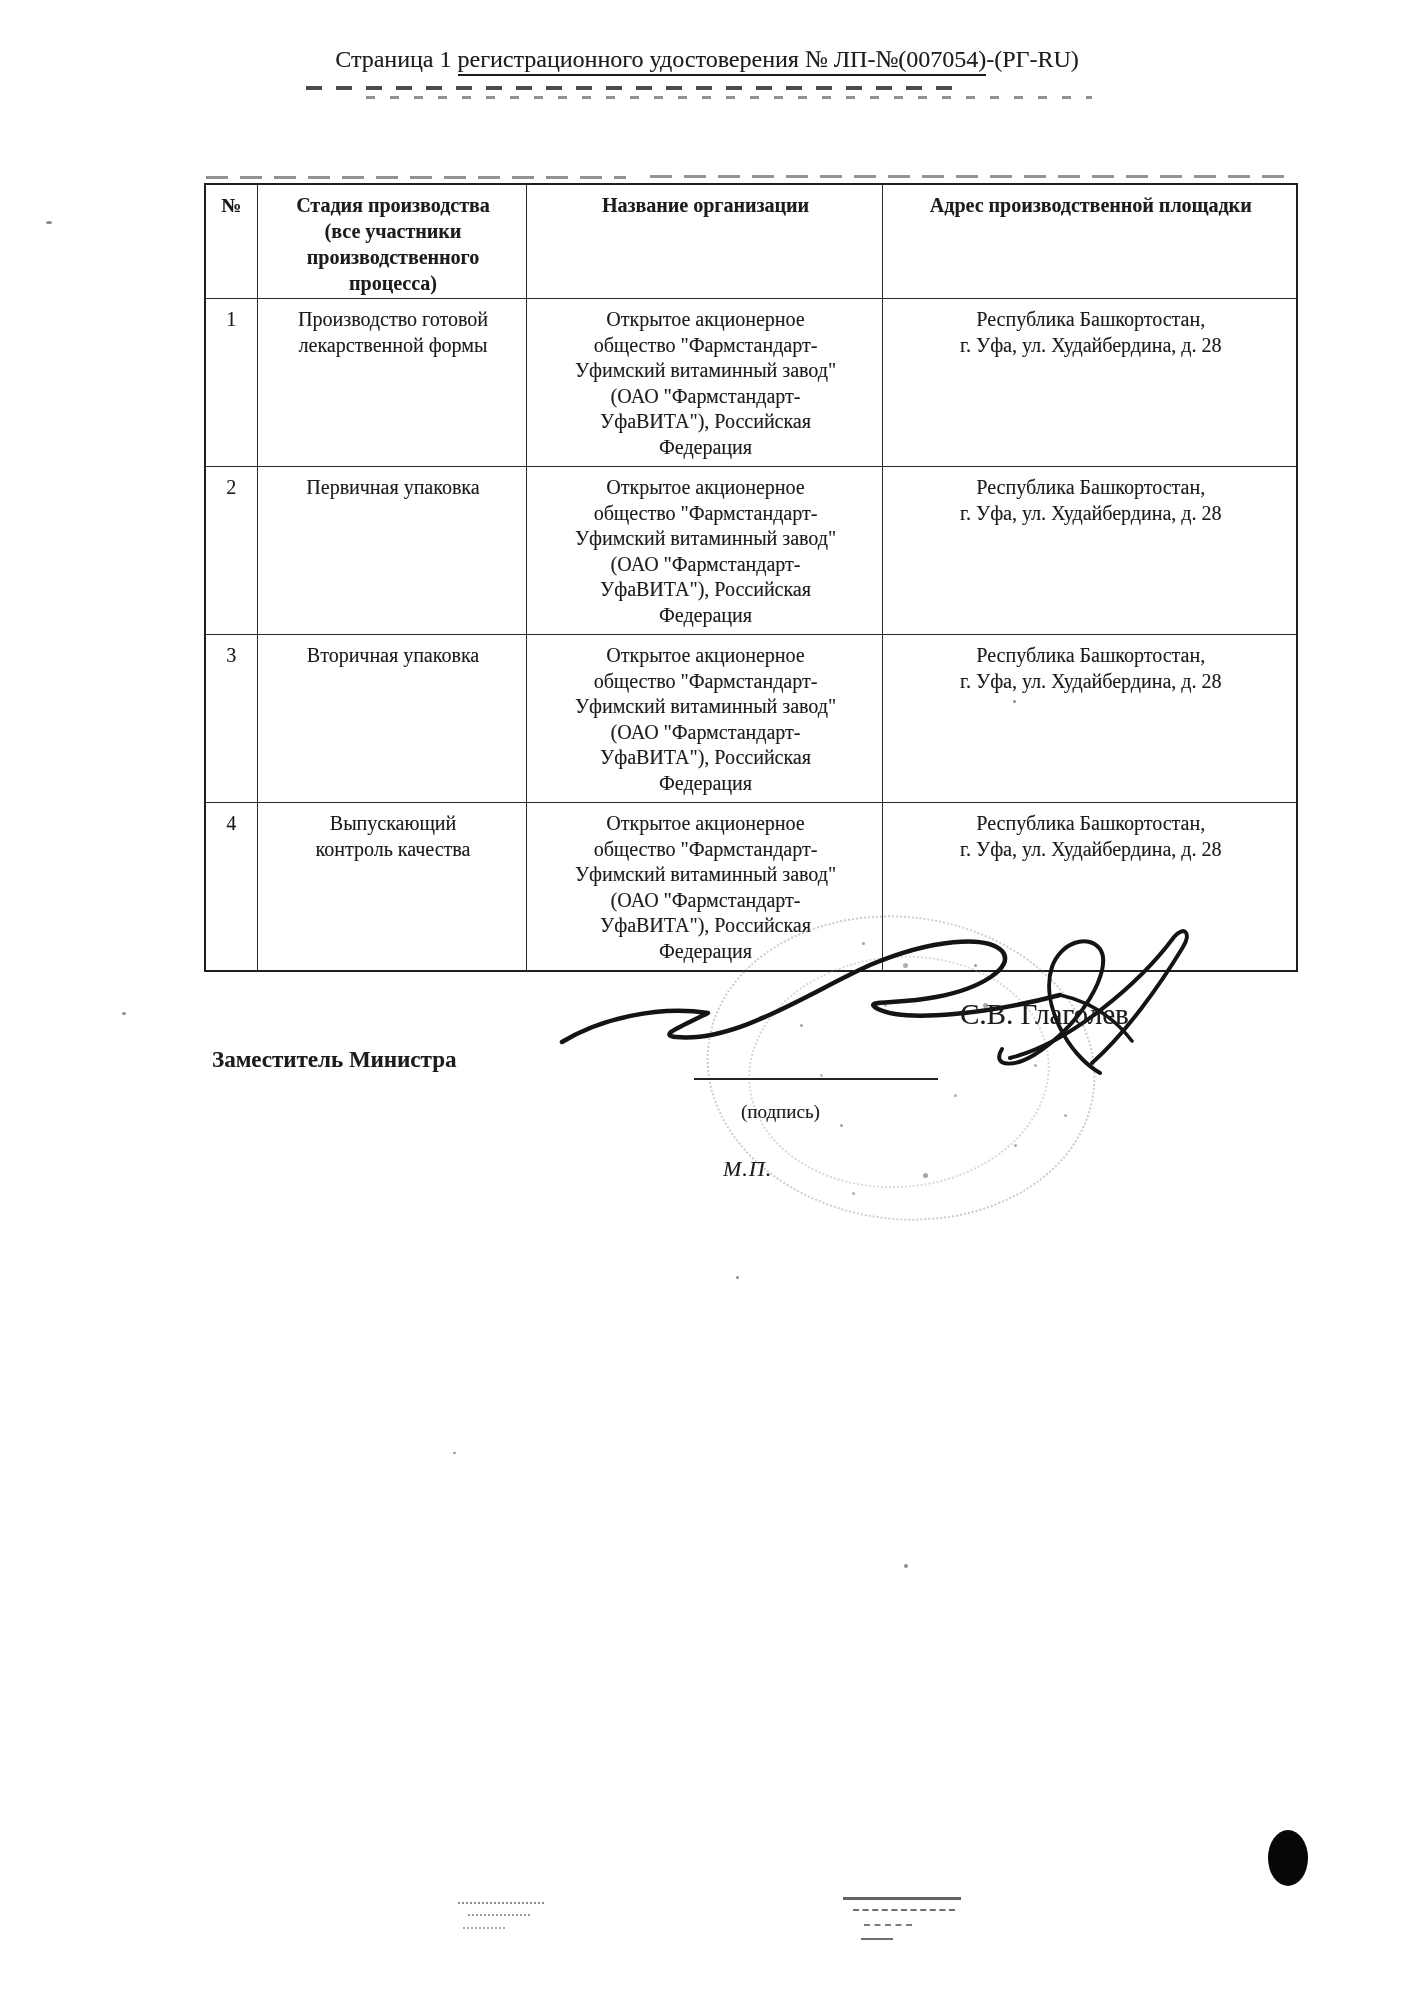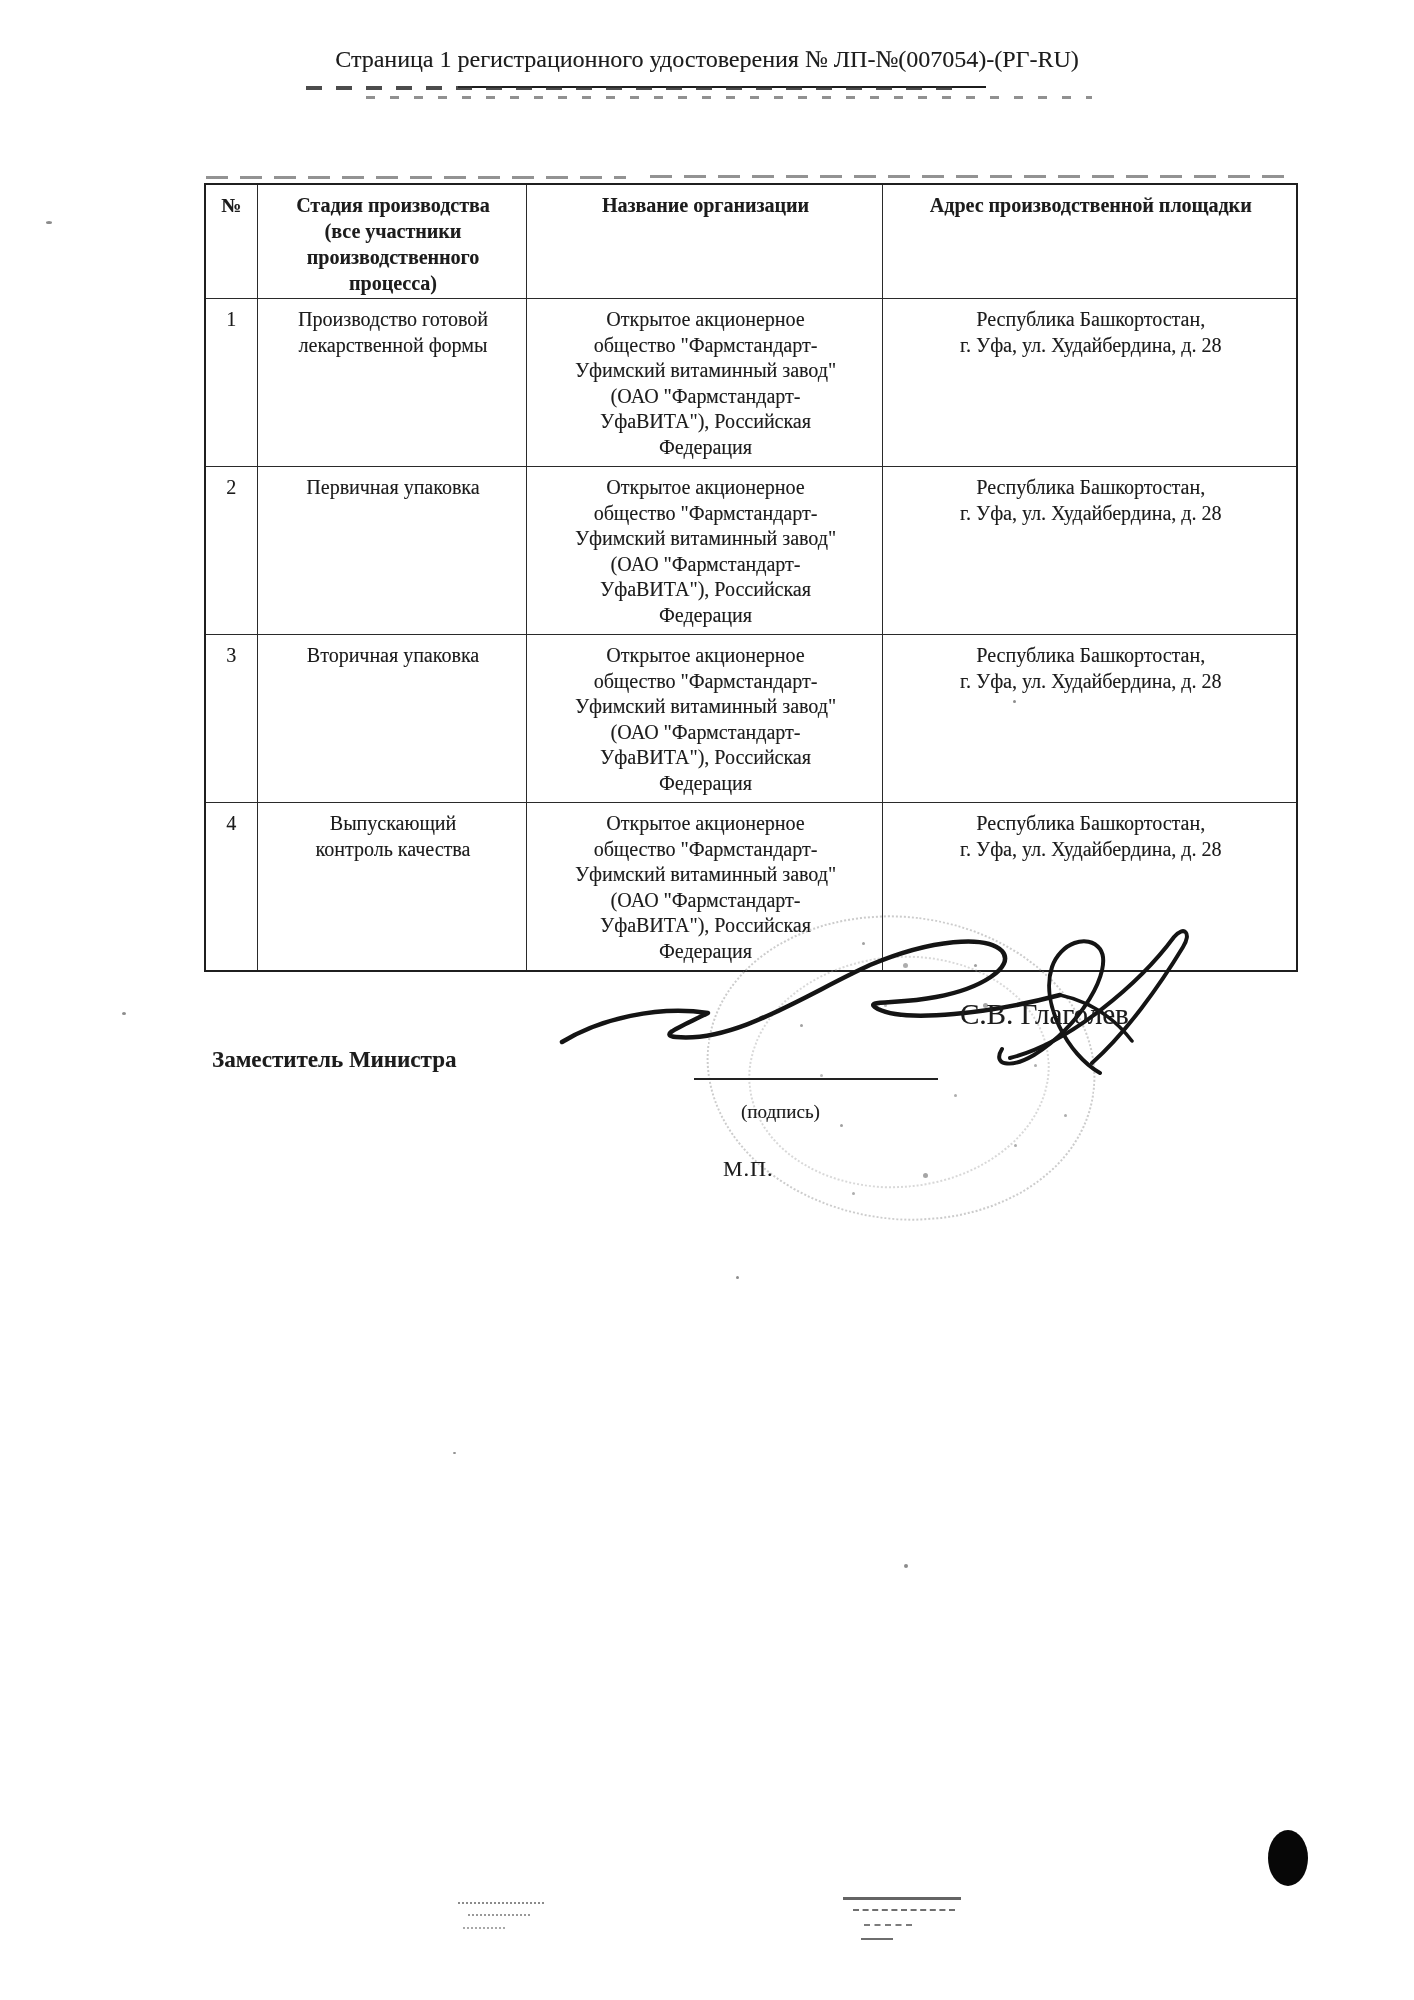--- a/index.html
+++ b/index.html
@@ -3,21 +3,21 @@
 <meta charset="utf-8">
 <style>
   html,body{margin:0;padding:0;background:#ffffff;}
   .page{
     position:relative;width:1414px;height:2000px;background:#fff;overflow:hidden;
     font-family:"Liberation Serif","DejaVu Serif",serif;color:#1c1c1c;
     text-shadow:0.3px 0.3px 0 rgba(25,25,25,.35);
   }
   
   .doc-title{position:absolute;top:44px;left:0;width:100%;text-align:center;font-size:24px;line-height:30px;white-space:nowrap;}
-  .doc-title .ul{border-bottom:2px solid #1c1c1c;padding-bottom:14px;}
+  .doc-title .ul{border-bottom:2px solid #1c1c1c;padding-bottom:2px;}
   .artifact{position:absolute;opacity:.85;}
   .dashline{height:4px;background:repeating-linear-gradient(90deg,#2c2c2c 0 16px,transparent 16px 30px);}
   .dashline2{height:3px;background:repeating-linear-gradient(90deg,#555 0 9px,transparent 9px 24px);opacity:.65;}
   .doc-subtitle{position:absolute;top:106px;left:0;width:100%;text-align:center;font-size:21px;line-height:27px;white-space:pre-line;}
   
   table.prod{
     position:absolute;left:204px;top:183px;width:1092px;
     border-collapse:collapse;table-layout:fixed;
     font-size:20px;line-height:25.5px;
     border:2.4px solid #1f1f1f;
@@ -34,21 +34,21 @@
   table.prod thead th:nth-child(4){border-left-style:dashed;}
   table.prod tbody tr:nth-child(1) td:nth-child(4){border-left-style:dashed;}
   table.prod tbody tr:nth-child(2) td{border-top-style:dashed;}
   
   .smear{position:absolute;background:repeating-linear-gradient(90deg,#3a3a3a 0 22px,transparent 22px 34px);height:3px;opacity:.55;}
   
   .sig-role{position:absolute;left:212px;top:1047px;font-size:23px;font-weight:bold;text-align:center;}
   .sig-name{position:absolute;left:960px;top:998px;font-size:29px;font-weight:normal;}
   .sig-line{position:absolute;left:694px;top:1078px;width:244px;border-top:2px solid #222;}
   .sig-caption{position:absolute;left:741px;top:1101px;font-size:19px;}
-  .sig-seal{position:absolute;left:723px;top:1156px;font-size:22px;letter-spacing:1px;}
+  .sig-seal{position:absolute;left:723px;top:1156px;font-size:22px;letter-spacing:1px;font-style:italic;}
   .sig-svg{position:absolute;left:540px;top:922px;}
   .stamp-ghost{position:absolute;border:2px dotted #9b9b9b;border-radius:50%;opacity:.5;}
   .sg1{left:706px;top:916px;width:386px;height:300px;transform:rotate(7deg);}
   .sg2{left:748px;top:956px;width:298px;height:228px;transform:rotate(-5deg);opacity:.38;}
   .speckles{position:absolute;left:862px;top:942px;width:3px;height:3px;border-radius:50%;background:#8a8a8a;opacity:.8;
     box-shadow:42px 22px 0 1px #999,-62px 82px 0 #8a8a8a,122px 62px 0 1px #909090,92px 152px 0 #9a9a9a,
     -22px 182px 0 #888,152px 202px 0 #999,62px 232px 0 1px #8f8f8f,-42px 132px 0 #aaa,
     172px 122px 0 #9a9a9a,112px 22px 0 #888,202px 172px 0 #999,22px 62px 0 #b0b0b0,-10px 250px 0 #9a9a9a;}
   
   .page-dot{position:absolute;left:1268px;top:1830px;width:40px;height:56px;border-radius:50%;background:#070707;}

